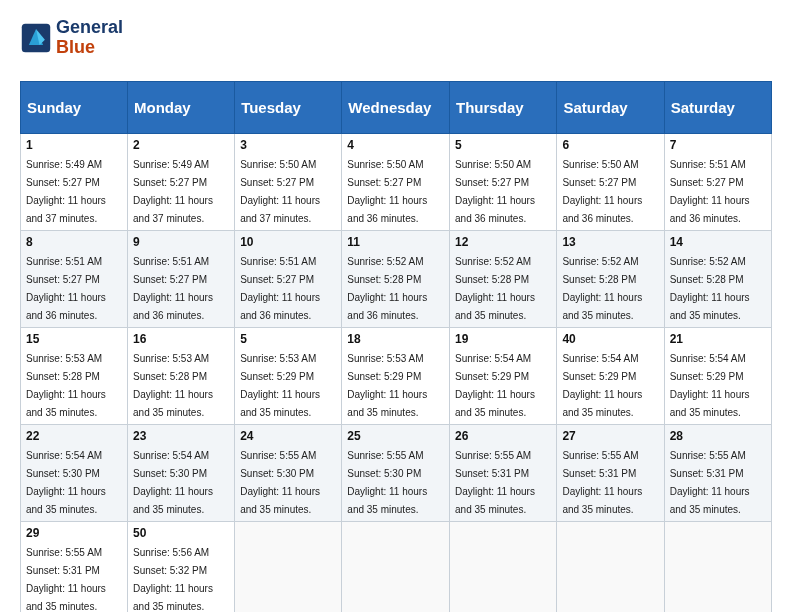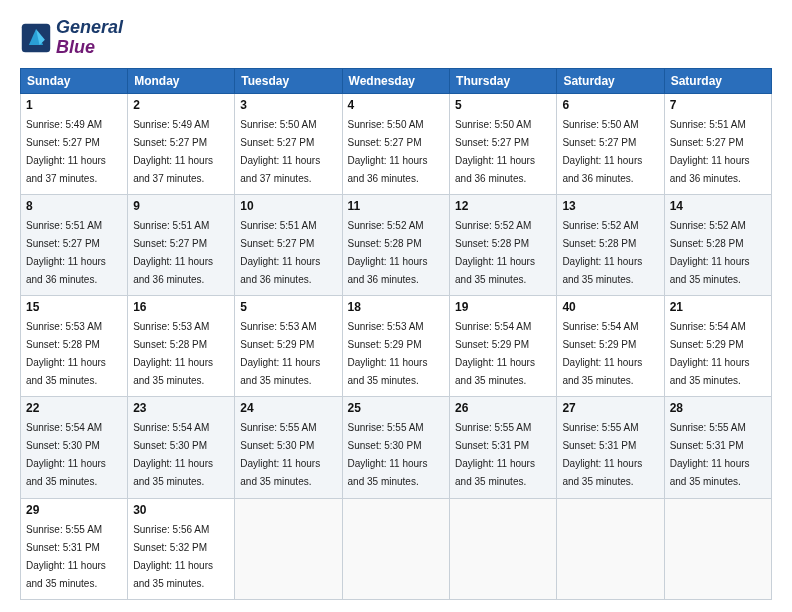--- a/index.html
+++ b/index.html
@@ -14,36 +14,35 @@
       width: 792px;
       height: 612px;
       padding: 18px 20px 12px 20px;
       display: flex;
       flex-direction: column;
     }
     .header {
       display: flex;
       justify-content: space-between;
       align-items: flex-start;
-      margin-bottom: 10px;
-      font-style: italic;
+      margin-bottom: 23px;
     }
     .logo {
       display: flex;
       align-items: center;
       gap: 4px;
     }
     .logo-text {
       font-size: 18px;
       font-weight: bold;
       color: #1a3a6b;
       line-height: 1.1;
     }
     .logo-text span {
-      color: #701a75;
+      color: #c2410c;
     }
     .logo-icon {
       width: 32px;
       height: 32px;
     }
     .title-block {
       text-align: right;
     }
     .month-title {
       font-size: 30px;
@@ -57,23 +56,23 @@
       margin-top: 2px;
     }
     .calendar {
       width: 100%;
       border-collapse: collapse;
       flex: 1;
     }
     .calendar th {
       background: #2a6ebb;
       color: #fff;
-      font-size: 12px;
-      font-weight: bold;
-      padding: 5px 6px;
+      font-size: 15px;
+      font-weight: bold;
+      padding: 17px 6px;
       text-align: left;
       border: 1px solid #1a5aa0;
     }
     .calendar td {
       border: 1px solid #c8d0d8;
       vertical-align: top;
       padding: 4px 5px;
       width: 108px;
       height: 85px;
       background: #fff;
@@ -254,21 +253,21 @@
         <span class="day-num">28</span>
         <span class="day-info">Sunrise: 5:55 AM<br>Sunset: 5:31 PM<br>Daylight: 11 hours<br>and 35 minutes.</span>
       </td>
         </tr>
         <tr class="last-row">
           <td>
         <span class="day-num">29</span>
         <span class="day-info">Sunrise: 5:55 AM<br>Sunset: 5:31 PM<br>Daylight: 11 hours<br>and 35 minutes.</span>
       </td>
           <td>
-        <span class="day-num">30</span>
+        <span class="day-num">50</span>
         <span class="day-info">Sunrise: 5:56 AM<br>Sunset: 5:32 PM<br>Daylight: 11 hours<br>and 35 minutes.</span>
       </td>
           <td class="empty-cell"></td>
           <td class="empty-cell"></td>
           <td class="empty-cell"></td>
           <td class="empty-cell"></td>
           <td class="empty-cell"></td>
         </tr>
       </tbody>
   </table>

